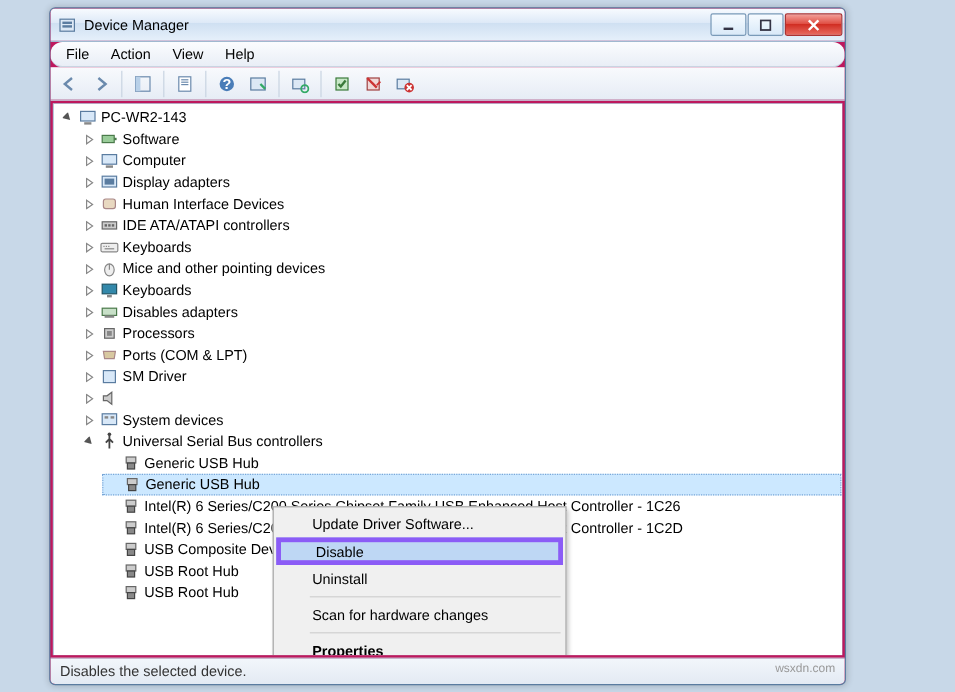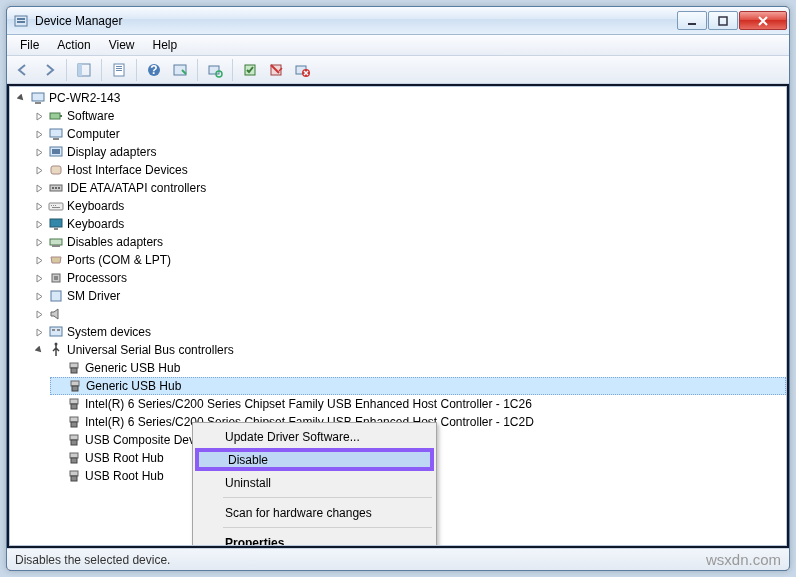--- a/index.html
+++ b/index.html
@@ -1,39 +1,39 @@
 <!DOCTYPE html>
 <html><head>
 <meta charset="utf-8">
 <style>
 * { box-sizing: border-box; margin: 0; padding: 0; font-family: "Segoe UI", Tahoma, sans-serif; font-size: 12px; }
 body { background: #c8d8e8; padding: 6px; }
-.window { width: 784px; height: 565px; background: #0f172a; border: 1px solid #5a7ca0; border-radius: 5px; overflow: hidden; display: flex; flex-direction: column; box-shadow: 0 0 6px rgba(0,0,0,.2); }
+.window { width: 664px; height: 565px; background: #be185d; border: 1px solid #5a7ca0; border-radius: 5px; overflow: hidden; display: flex; flex-direction: column; box-shadow: 0 0 6px rgba(0,0,0,.2); margin-left: 35px; }
 .titlebar { height: 28px; background: linear-gradient(#f8fbff,#dde9f7 45%,#cfe0f2 46%,#e6f0fb); display: flex; align-items: center; padding: 0 2px 0 6px; border-bottom: 1px solid #a0b8d0; }
 .titlebar .icon { width: 16px; height: 16px; margin-right: 6px; }
 .titlebar .title { flex: 1; color: #000; }
 .winbtns { display: flex; gap: 0; }
 .winbtn { width: 30px; height: 19px; border: 1px solid #7a9ab8; border-radius: 2px; margin-left: 1px; background: linear-gradient(#f6fbff,#d9e9f8); display:flex; align-items:center; justify-content:center; cursor:pointer; }
 .winbtn.close { width: 48px; background: linear-gradient(#f2a09a,#e05045 45%,#cf2a1f 46%,#e86b60); border-color:#a33; }
 .winbtn svg { display:block; }
-.menubar { height: 21px; background: linear-gradient(#fbfcfe,#e9eef6); border-bottom: 1px solid #c9d4e2; display:flex; align-items:center; padding: 0 4px; gap: 0; }
+.menubar { height: 21px; background: linear-gradient(#fbfcfe,#e9eef6); border-bottom: 1px solid #c9d4e2; display:flex; align-items:center; padding: 0 4px; gap: 0; border-radius: 10px; }
 .menuitem { padding: 2px 9px; cursor: default; border-radius:2px; }
 .toolbar { height: 28px; background: linear-gradient(#f8fafd,#e6ecf5); border-bottom: 1px solid #c9d4e2; display:flex; align-items:center; padding: 0 4px; gap:2px; }
 .tbtn { width: 24px; height: 24px; display:flex; align-items:center; justify-content:center; border:1px solid transparent; border-radius:2px; cursor:pointer; }
 .tsep { width:1px; height:22px; background:#c9d4e2; margin:0 3px; }
 .content { flex:1; background:#fff; border:1px solid #b8c8da; margin:2px; overflow:auto; position:relative; }
 .tree { padding: 2px 0 2px 4px; }
 .node { white-space: nowrap; }
 .row { display:flex; align-items:center; height:18px; gap:3px; padding-left:2px; }
 .row.sel { background:#cce8ff; border:1px dotted #7aa7d8; height:18px; }
 .expander { width:11px; height:18px; display:inline-flex; align-items:center; justify-content:center; cursor:pointer; }
 .children { padding-left: 18px; }
 .nodeicon { width:16px; height:16px; display:inline-flex; align-items:center; justify-content:center; }
-.statusbar { height:22px; background: linear-gradient(#f2f6fb,#e3eaf3); border-top:1px solid #c9d4e2; padding: 3px 8px; color:#333; display:flex; align-items:center; justify-content:space-between; }
-.watermark { color:#999; font-size:15px; }
+.statusbar { height:22px; background: linear-gradient(#f2f6fb,#e3eaf3); border-top:1px solid #c9d4e2; padding: 3px 8px; color:#333; display:flex; justify-content:space-between; }
+.watermark { color:#999; font-size:10px; }
 .ctxmenu { position:absolute; background:#f0f0f0; border:1px solid #a6a6a6; box-shadow:2px 2px 4px rgba(0,0,0,.25); padding:2px; min-width:245px; }
 .ctxitem { height:23px; display:flex; align-items:center; padding: 0 20px 0 30px; cursor:default; }
 .ctxitem.hover { background:#bed7f4; border:4px solid #8b5cf6; padding: 0 19px 0 29px; }
 .ctxitem.bold { font-weight:bold; }
 .ctxsep { height:1px; background:#d0d0d0; margin:3px 2px 3px 28px; }
 </style>
 </head>
 <body>
 
 <div class="window">
@@ -209,21 +209,21 @@
               <span class="expander">
                 <svg width="9" height="9">
                   <path d="M2 1 L7 4.5 L2 8 Z" fill="none" stroke="#888"></path>
                 </svg>
               </span>
               <span class="nodeicon">
                 <svg width="16" height="16">
                   <rect x="3" y="4" width="10" height="8" rx="2" fill="#e8d8c0" stroke="#a88"></rect>
                 </svg>
               </span>
-              <span>Host Interface Devices</span>
+              <span>Human Interface Devices</span>
             </div>
             <div class="row">
               <span class="expander">
                 <svg width="9" height="9">
                   <path d="M2 1 L7 4.5 L2 8 Z" fill="none" stroke="#888"></path>
                 </svg>
               </span>
               <span class="nodeicon">
                 <svg width="16" height="16">
                   <rect x="2" y="5" width="12" height="6" fill="#ccc" stroke="#666"></rect>
@@ -252,20 +252,34 @@
               <span>Keyboards</span>
             </div>
             <div class="row">
               <span class="expander">
                 <svg width="9" height="9">
                   <path d="M2 1 L7 4.5 L2 8 Z" fill="none" stroke="#888"></path>
                 </svg>
               </span>
               <span class="nodeicon">
                 <svg width="16" height="16">
+                  <ellipse cx="8" cy="9" rx="4" ry="5" fill="#eee" stroke="#888"></ellipse>
+                  <line x1="8" y1="4" x2="8" y2="9" stroke="#888"></line>
+                </svg>
+              </span>
+              <span>Mice and other pointing devices</span>
+            </div>
+            <div class="row">
+              <span class="expander">
+                <svg width="9" height="9">
+                  <path d="M2 1 L7 4.5 L2 8 Z" fill="none" stroke="#888"></path>
+                </svg>
+              </span>
+              <span class="nodeicon">
+                <svg width="16" height="16">
                   <rect x="2" y="3" width="12" height="8" fill="#38a" stroke="#256"></rect>
                   <rect x="6" y="12" width="4" height="2" fill="#888"></rect>
                 </svg>
               </span>
               <span>Keyboards</span>
             </div>
             <div class="row">
               <span class="expander">
                 <svg width="9" height="9">
                   <path d="M2 1 L7 4.5 L2 8 Z" fill="none" stroke="#888"></path>
@@ -280,38 +294,38 @@
               <span>Disables adapters</span>
             </div>
             <div class="row">
               <span class="expander">
                 <svg width="9" height="9">
                   <path d="M2 1 L7 4.5 L2 8 Z" fill="none" stroke="#888"></path>
                 </svg>
               </span>
               <span class="nodeicon">
                 <svg width="16" height="16">
-                  <path d="M3 5 h10 l-1 6 h-8 z" fill="#d8c8a0" stroke="#a88"></path>
-                </svg>
-              </span>
-              <span>Ports (COM &amp; LPT)</span>
-            </div>
-            <div class="row">
-              <span class="expander">
-                <svg width="9" height="9">
-                  <path d="M2 1 L7 4.5 L2 8 Z" fill="none" stroke="#888"></path>
-                </svg>
-              </span>
-              <span class="nodeicon">
-                <svg width="16" height="16">
                   <rect x="4" y="4" width="8" height="8" fill="#ccc" stroke="#666"></rect>
                   <rect x="6" y="6" width="4" height="4" fill="#888"></rect>
                 </svg>
               </span>
               <span>Processors</span>
+            </div>
+            <div class="row">
+              <span class="expander">
+                <svg width="9" height="9">
+                  <path d="M2 1 L7 4.5 L2 8 Z" fill="none" stroke="#888"></path>
+                </svg>
+              </span>
+              <span class="nodeicon">
+                <svg width="16" height="16">
+                  <path d="M3 5 h10 l-1 6 h-8 z" fill="#d8c8a0" stroke="#a88"></path>
+                </svg>
+              </span>
+              <span>Ports (COM &amp; LPT)</span>
             </div>
             <div class="row">
               <span class="expander">
                 <svg width="9" height="9">
                   <path d="M2 1 L7 4.5 L2 8 Z" fill="none" stroke="#888"></path>
                 </svg>
               </span>
               <span class="nodeicon">
                 <svg width="16" height="16">
                   <rect x="3" y="3" width="10" height="10" fill="#d8e8f8" stroke="#5a7ca0"></rect>

